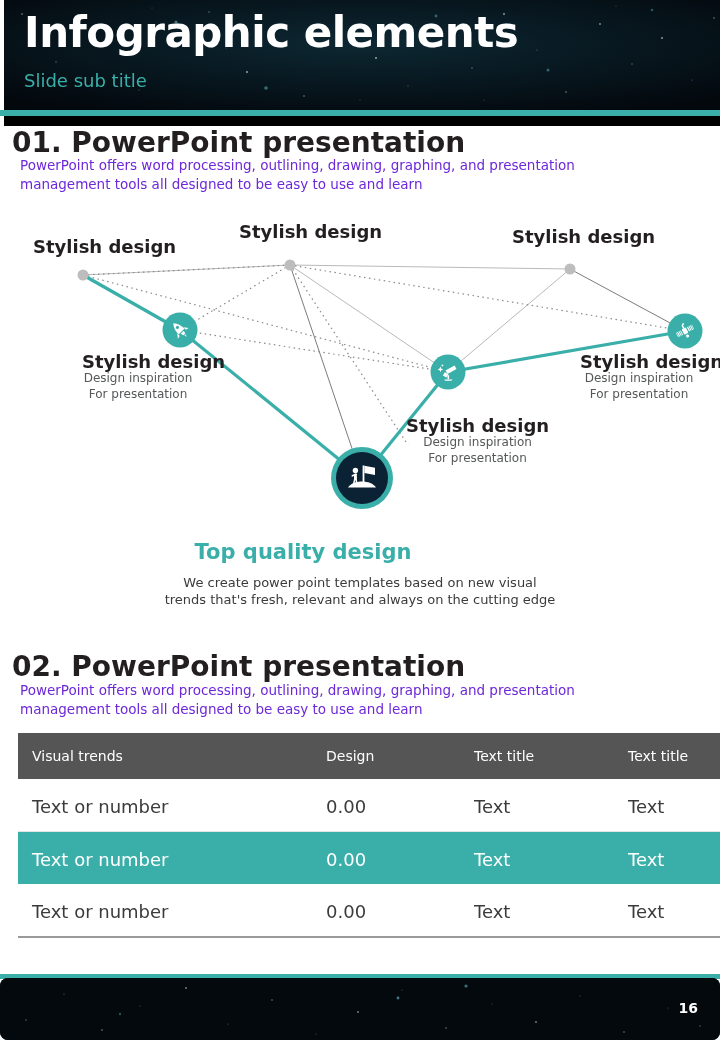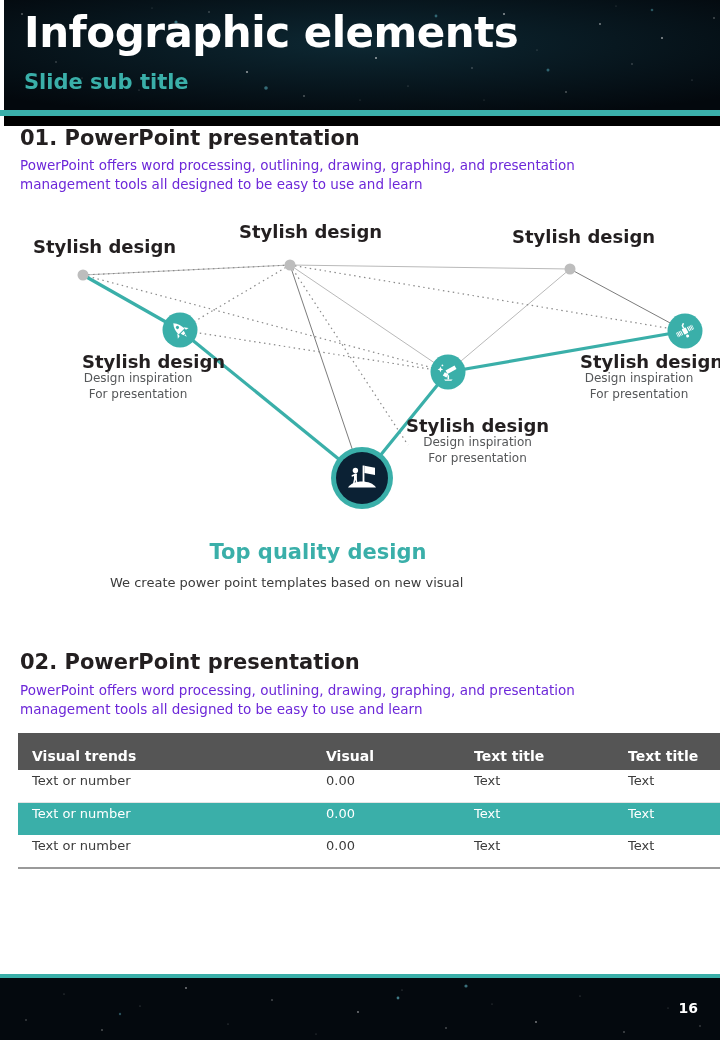--- a/index.html
+++ b/index.html
@@ -21,27 +21,27 @@
   .header-rule{
     position:absolute;left:0;top:110px;width:720px;height:6px;background:#3aafa9;
   }
   .title{
     position:absolute;left:20px;top:8px;
     color:#ffffff;font-size:42px;font-weight:bold;letter-spacing:-0.5px;
     white-space:nowrap;
   }
   .subtitle{
     position:absolute;left:20px;top:70px;
-    color:#3aafa9;font-size:21px;font-weight:bold;white-space:nowrap;
+    color:#3aafa9;font-size:18px;font-weight:normal;white-space:nowrap;
   }
 
   
   .sec-title{
-    position:absolute;left:20px;
-    color:#231f20;font-size:21px;font-weight:bold;white-space:nowrap;
+    position:absolute;left:12px;
+    color:#231f20;font-size:28px;font-weight:bold;white-space:nowrap;
   }
   .sec-body{
     position:absolute;left:20px;width:610px;
     color:#6d28d9;font-size:13.5px;line-height:19px;
   }
   #sec1-title{top:126px;}
   #sec1-body{top:156px;}
   #sec2-title{top:650px;text-align:right;}
   #sec2-body{top:681px;}
 
@@ -54,50 +54,50 @@
     color:#231f20;font-size:18px;font-weight:bold;display:block;line-height:16px;
   }
   .dlabel .s{
     color:#555759;font-size:12px;display:block;line-height:16px;text-align:center;
   }
   .lbl-center{text-align:center;}
   .lbl-right{text-align:left;}
 
   
   .quality-title{
-    position:absolute;left:16px;top:540px;width:604px;text-align:center;
+    position:absolute;left:1px;top:540px;width:604px;text-align:center;
     color:#3aafa9;font-size:21px;font-weight:bold;
   }
   .quality-body{
-    position:absolute;left:110px;top:574px;width:500px;
+    position:absolute;left:110px;top:574px;width:500px;text-align:center;
     color:#3b3b3b;font-size:13px;line-height:17px;
   }
 
   
   .tbl{position:absolute;left:18px;top:733px;width:684px;}
   .tbl table{border-collapse:collapse;width:684px;table-layout:fixed;}
   .tbl th{
-    background:#555555;color:#ffffff;font-size:14px;font-weight:bold;
-    text-align:left;padding:13px 0 4px 14px;height:20px;
+    background:#555555;color:#ffffff;font-size:14px;font-weight:normal;
+    text-align:left;padding:13px 0 13px 14px;height:20px;
   }
   .tbl td{
-    font-size:13px;color:#3b3b3b;padding:3px 0 14px 14px;
+    font-size:18px;color:#3b3b3b;padding:17px 0 14px 14px;
     border-bottom:1px solid #e4e4e4;
   }
   .tbl tr.hl td{background:#3aafa9;color:#ffffff;border-bottom:none;}
   .tbl tr.last td{border-bottom:2px solid #9a9a9a;}
   .col-a{width:280px;}
   .col-b{width:134px;}
   .col-c{width:140px;}
   .col-d{width:130px;}
 
   
   .footer{
     position:absolute;left:0;top:978px;width:720px;height:62px;
-    background:#040d14;overflow:hidden;
+    background:#040d14;overflow:hidden;border-radius:8px;
   }
   .footer-rule{position:absolute;left:0;top:974px;width:720px;height:5px;background:#3aafa9;}
   .page-num{
     position:absolute;right:22px;top:1000px;color:#ffffff;font-size:14px;font-weight:bold;
   }
 </style>
 </head>
 <body>
 
 <div class="slide">
@@ -275,31 +275,32 @@
     <div class="dlabel lbl-right" style="left:406px;top:203px;">
       <span class="h">Stylish design</span>
       <span class="s">Design inspiration</span>
       <span class="s">For presentation</span>
     </div>
   </div>
 
   <div class="quality-title">Top quality design</div>
   <div class="quality-body">
     <span>We create power point templates based on new visual</span><br>
+    <span>trends that's fresh, relevant and always on the cutting edge</span>
   </div>
 
   <div class="sec-title" id="sec2-title">02. PowerPoint presentation</div>
   <div class="sec-body" id="sec2-body">PowerPoint offers word processing, outlining, drawing, graphing, and presentation management tools all designed to be easy to use and learn</div>
 
   <div class="tbl">
     <table>
       <thead>
         <tr>
           <th class="col-a">Visual trends</th>
-          <th class="col-b">Visual</th>
+          <th class="col-b">Design</th>
           <th class="col-c">Text title</th>
           <th class="col-d">Text title</th>
         </tr>
       </thead>
       <tbody>
         <tr>
           <td>Text or number</td>
           <td>0.00</td>
           <td>Text</td>
           <td>Text</td>

